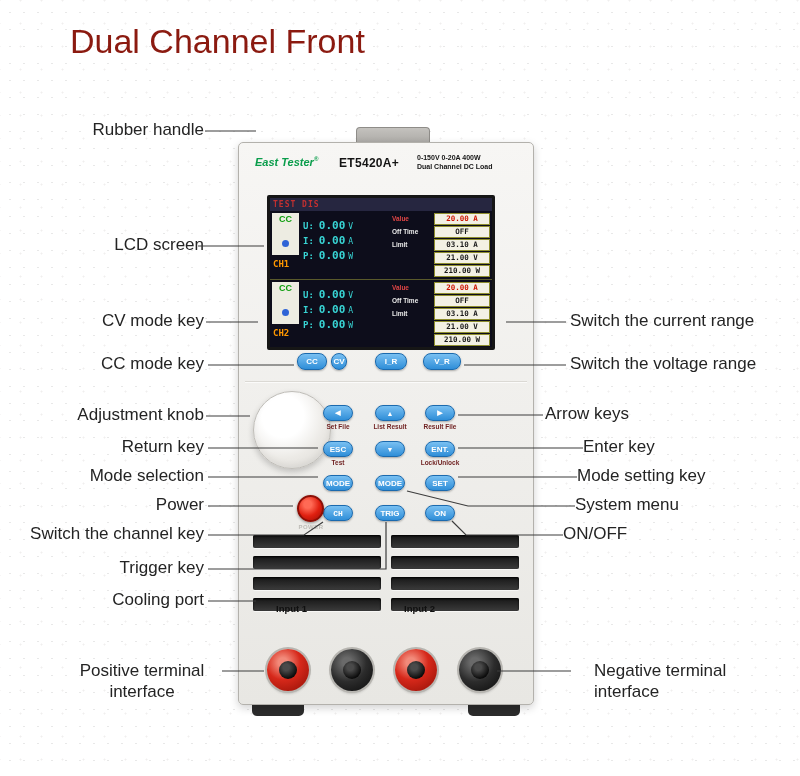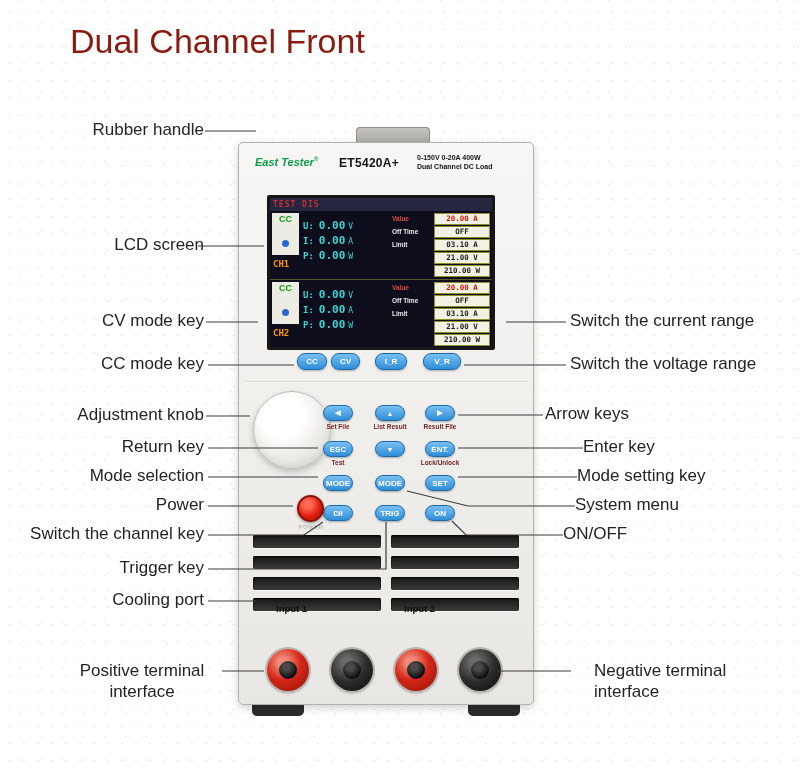--- a/index.html
+++ b/index.html
@@ -168,21 +168,21 @@
                 <span class="rbox">21.00 V</span>
               </div>
             <div class="rrow">
                 <span class="rbox">210.00 W</span>
               </div>
           </div>
         </div>
       </div>
 
       <div class="pill" style="left:58px;top:210px;width:30px;">CC</div>
-      <div class="pill" style="left:92px;top:210px;width:29px;border-radius:8px;">CV</div>
+      <div class="pill" style="left:92px;top:210px;width:16px;border-radius:8px;">CV</div>
       <div class="pill" style="left:136px;top:210px;width:32px;text-align:right;">I_R</div>
       <div class="pill" style="left:184px;top:210px;width:38px;">V_R</div>
 
       <div class="groove"></div>
 
       <div class="knob"></div>
 
       <div class="pill key" style="left:84px;top:262px;font-size:7px;">◀</div>
       <div class="pill key" style="left:136px;top:262px;font-size:7px;">▲</div>
       <div class="pill key" style="left:186px;top:262px;font-size:7px;">▶</div>

